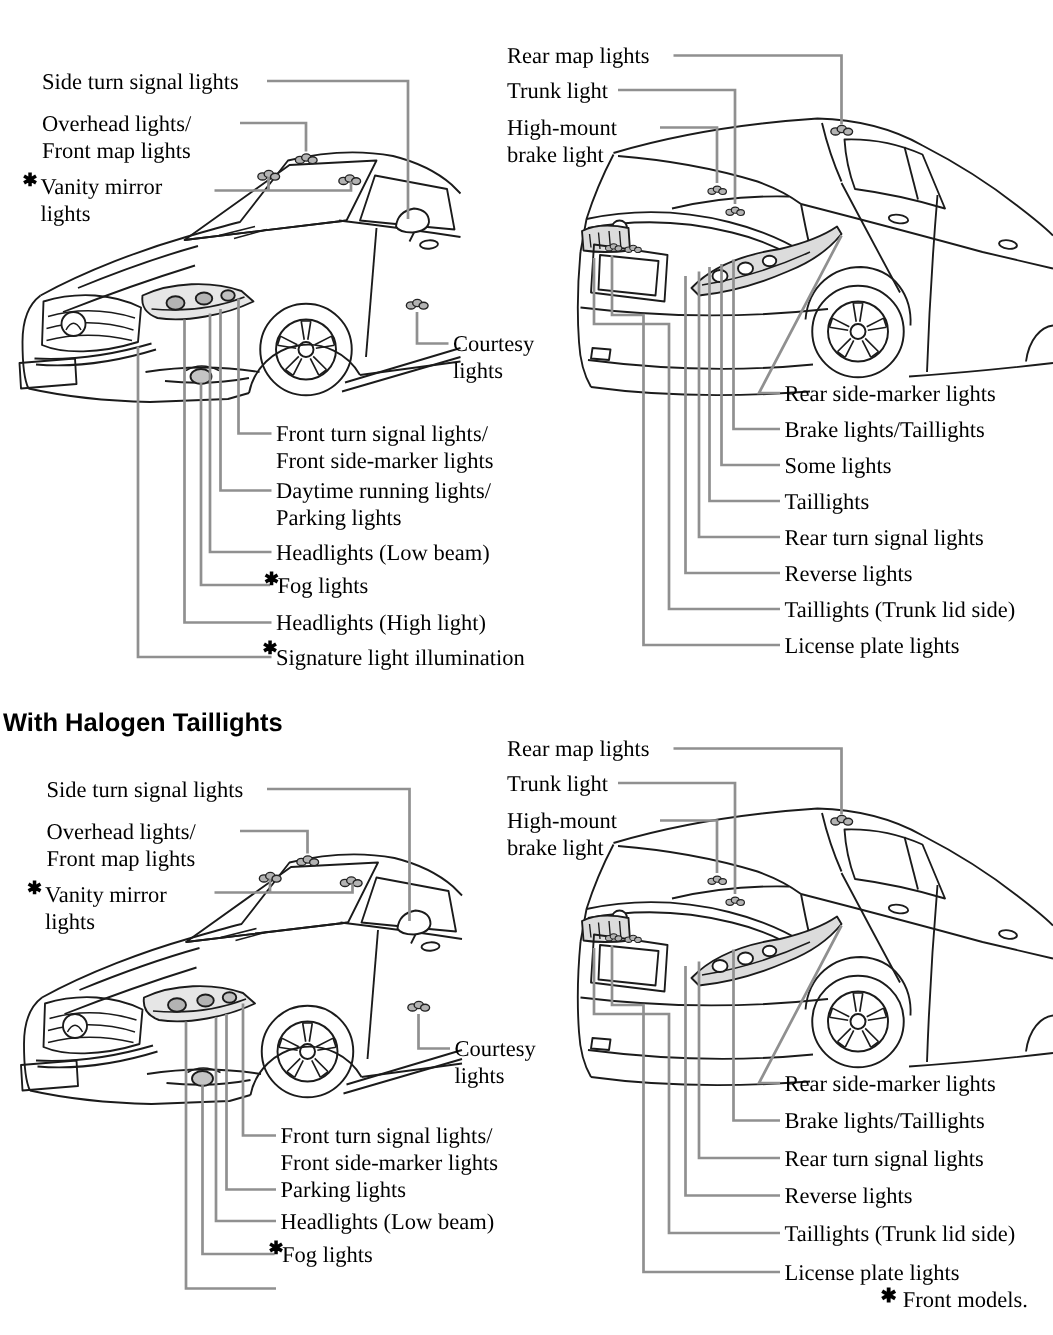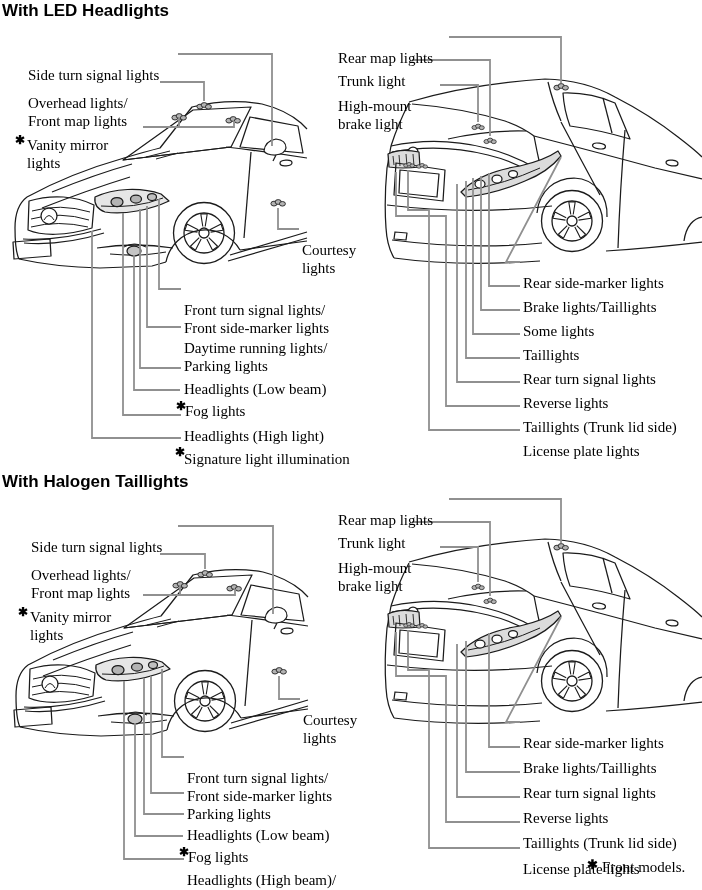--- a/index.html
+++ b/index.html
@@ -1,21 +1,21 @@
 <!DOCTYPE html>
 <html><head>
 <meta charset="utf-8">
 <style>
   html,body{margin:0;padding:0;background:#fff;}
   .canvas{position:relative;width:702px;height:890px;background:#fff;overflow:hidden;
           font-family:"Liberation Serif",serif;color:#000;}
   .art{position:absolute;left:0;top:0;z-index:0;}
   .hdr{position:absolute;z-index:2;font-family:"Liberation Sans",sans-serif;
        font-weight:bold;font-size:17px;line-height:19px;white-space:nowrap;}
-  .lbl{position:absolute;z-index:2;font-size:15px;line-height:18px;white-space:pre-line;margin-top:20px;}
+  .lbl{position:absolute;z-index:2;font-size:15px;line-height:18px;white-space:pre-line;}
   .star{font-family:"Liberation Sans",sans-serif;font-weight:bold;font-size:12px;}
   .star.abs{position:absolute;}
   .footnote{position:absolute;z-index:2;font-size:15px;white-space:nowrap;}
   .footnote .star{position:relative;top:-3px;margin-right:4px;font-size:13px;}
   svg *{vector-effect:none;}
 </style>
 </head>
 <body>
 
 <div class="canvas">
@@ -173,21 +173,20 @@
     <path d="M440,547 H478 V582"></path>
     <path d="M561,617 L506,722 H520"></path>
     <path d="M489,633 V747 H520"></path>
     <path d="M466,641 V772 H520"></path>
     <path d="M457,644 V797 H520"></path>
     <path d="M396,632 V676 H446 V822 H520"></path>
     <path d="M408,630 V670 H429 V848 H520"></path>
   </g>
 </svg>
 
-<div class="hdr" style="left:2px;top:1px">With LED Headlights</div>
 
 <div class="lbl" style="left:28px;top:46px">Side turn signal lights</div>
 <div class="lbl" style="left:28px;top:74px">Overhead lights/
 Front map lights</div>
 <div class="lbl" style="left:27px;top:116px"><span class="star abs" style="left:-12px;top:-5px">✱</span><span>Vanity mirror
 lights</span></div>
 <div class="lbl" style="left:302px;top:221px">Courtesy
 lights</div>
 <div class="lbl" style="left:184px;top:281px">Front turn signal lights/
 Front side-marker lights</div>
@@ -218,22 +217,20 @@
 Front map lights</div>
 <div class="lbl" style="left:30px;top:588px"><span class="star abs" style="left:-12px;top:-5px">✱</span><span>Vanity mirror
 lights</span></div>
 <div class="lbl" style="left:303px;top:691px">Courtesy
 lights</div>
 <div class="lbl" style="left:187px;top:749px">Front turn signal lights/
 Front side-marker lights</div>
 <div class="lbl" style="left:187px;top:785px">Parking lights</div>
 <div class="lbl" style="left:187px;top:806px">Headlights (Low beam)</div>
 <div class="lbl" style="left:188px;top:828px"><span class="star abs" style="left:-9px;top:-5px">✱</span><span>Fog lights</span></div>
-<div class="lbl" style="left:187px;top:851px">Headlights (High beam)/
-Daytime running lights</div>
 
 <div class="lbl" style="left:338px;top:491px">Rear map lights</div>
 <div class="lbl" style="left:338px;top:514px">Trunk light</div>
 <div class="lbl" style="left:338px;top:539px">High-mount
 brake light</div>
 <div class="lbl" style="left:523px;top:714px">Rear side-marker lights</div>
 <div class="lbl" style="left:523px;top:739px">Brake lights/Taillights</div>
 <div class="lbl" style="left:523px;top:764px">Rear turn signal lights</div>
 <div class="lbl" style="left:523px;top:789px">Reverse lights</div>
 <div class="lbl" style="left:523px;top:814px">Taillights (Trunk lid side)</div>

